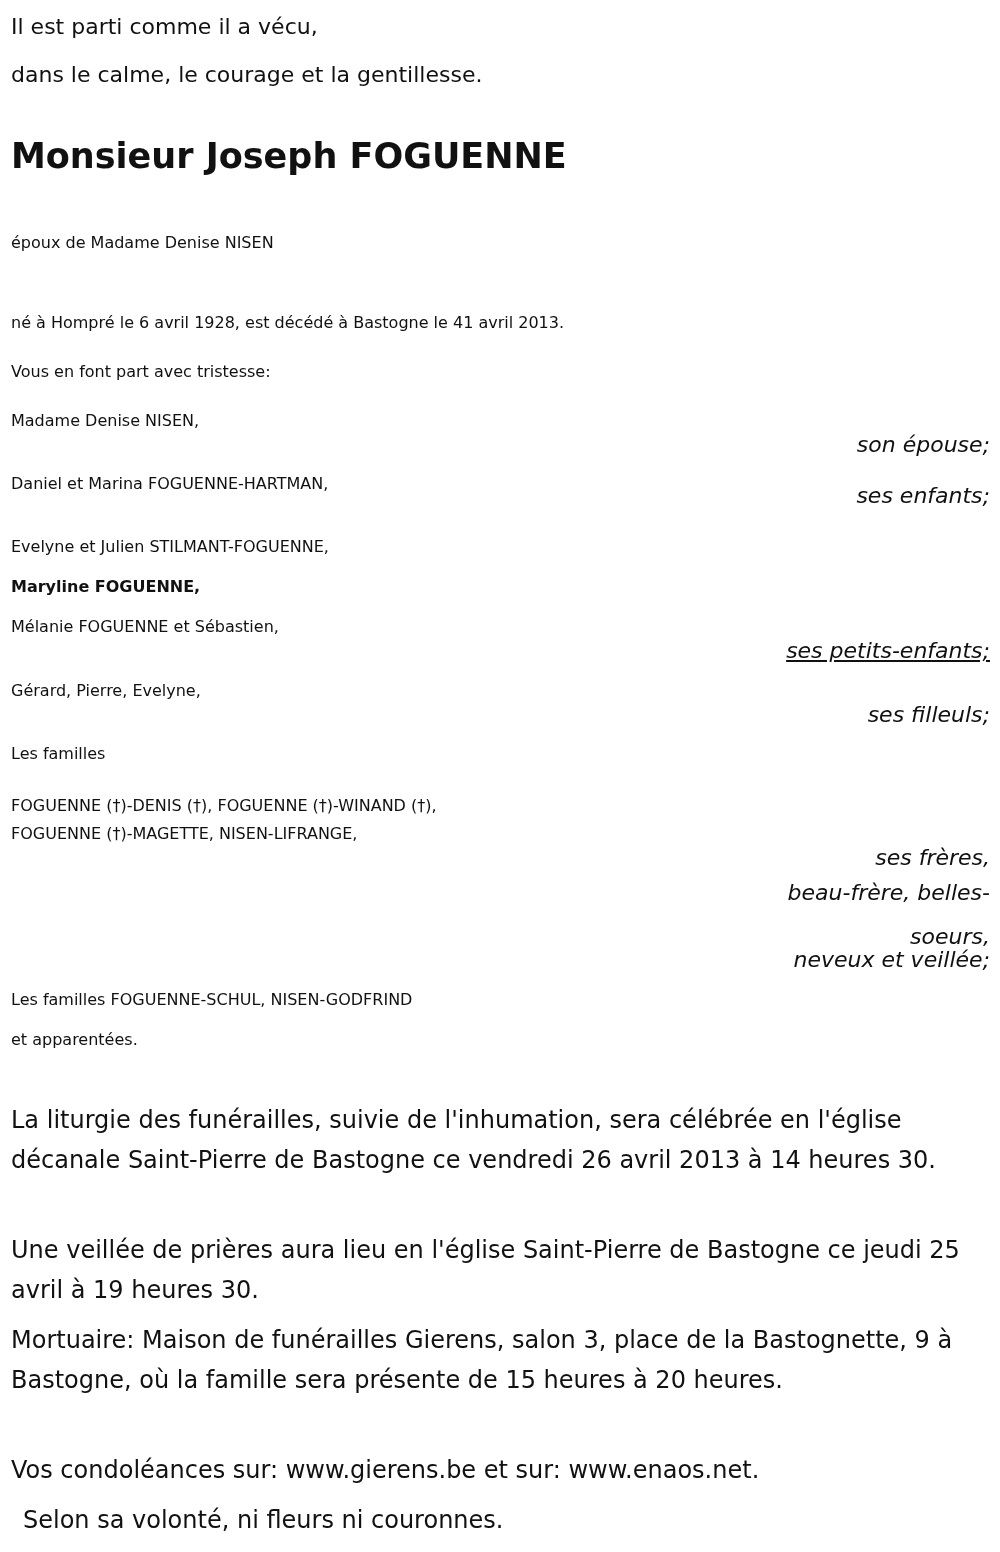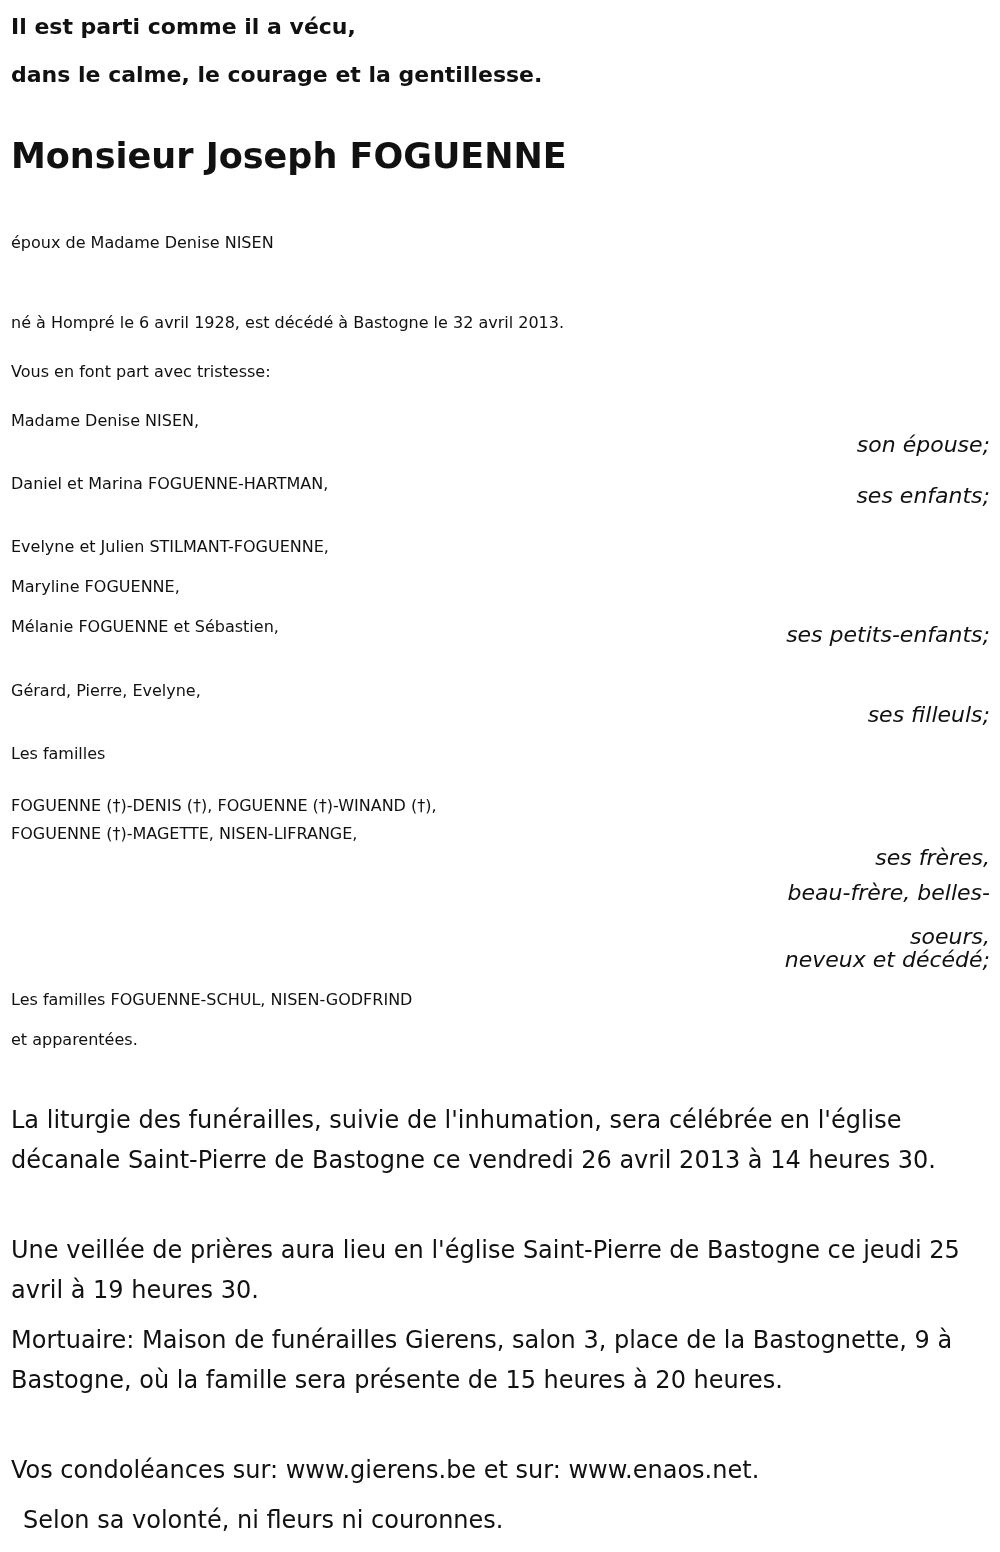--- a/index.html
+++ b/index.html
@@ -1,59 +1,59 @@
 <!DOCTYPE html>
 <html><head>
 <meta charset="utf-8">
 <style>
   html, body { margin: 0; padding: 0; background: #ffffff; }
   body {
     width: 1000px; height: 1552px; overflow: hidden; position: relative;
     font-family: "DejaVu Sans", sans-serif; color: #111111;
   }
   .line { position: absolute; left: 11px; white-space: nowrap; font-size: 16px; line-height: 30px; }
-  .quote { font-weight: bold; font-size: 22px; }
+  .quote { font-weight: normal; font-size: 22px; }
   .title { font-weight: bold; font-size: 35px; line-height: 44px; }
   .rel { position: absolute; right: 10px; white-space: nowrap; font-style: italic; font-size: 22px; line-height: 26px; text-align: right; }
   .para { position: absolute; left: 11px; width: 985px; font-size: 24px; line-height: 40px; }
 </style>
 </head>
 <body>
 
 <div>
   <div class="line quote" style="top:12px;">Il est parti comme il a vécu,</div>
   <div class="line quote" style="top:60px;">dans le calme, le courage et la gentillesse.</div>
 
   <div class="line title" style="top:134px;">Monsieur Joseph FOGUENNE</div>
 
   <div class="line" style="top:228px;">époux de Madame Denise NISEN</div>
-  <div class="line" style="top:308px;">né à Hompré le 6 avril 1928, est décédé à Bastogne le 32 avril 2013.</div>
+  <div class="line" style="top:308px;">né à Hompré le 6 avril 1928, est décédé à Bastogne le 41 avril 2013.</div>
   <div class="line" style="top:357px;">Vous en font part avec tristesse:</div>
 
   <div class="line" style="top:406px;">Madame Denise NISEN,</div>
   <div class="rel" style="top:432px;">son épouse;</div>
 
   <div class="line" style="top:469px;">Daniel et Marina FOGUENNE-HARTMAN,</div>
   <div class="rel" style="top:483px;">ses enfants;</div>
 
   <div class="line" style="top:532px;">Evelyne et Julien STILMANT-FOGUENNE,</div>
-  <div class="line" style="top:572px;">Maryline FOGUENNE,</div>
+  <div class="line" style="top:572px;font-weight:bold;">Maryline FOGUENNE,</div>
   <div class="line" style="top:612px;">Mélanie FOGUENNE et Sébastien,</div>
-  <div class="rel" style="top:622px;">ses petits-enfants;</div>
+  <div class="rel" style="top:638px;text-decoration:underline;">ses petits-enfants;</div>
 
   <div class="line" style="top:676px;">Gérard, Pierre, Evelyne,</div>
   <div class="rel" style="top:702px;">ses filleuls;</div>
 
   <div class="line" style="top:739px;">Les familles</div>
   <div class="line" style="top:779px;margin-top:12px;">FOGUENNE (†)-DENIS (†), FOGUENNE (†)-WINAND (†),</div>
   <div class="line" style="top:819px;">FOGUENNE (†)-MAGETTE, NISEN-LIFRANGE,</div>
   <div class="rel" style="top:845px;">ses frères,</div>
   <div class="rel" style="top:880px;">beau-frère, belles-</div>
   <div class="rel" style="top:924px;">soeurs,</div>
-  <div class="rel" style="top:947px;">neveux et décédé;</div>
+  <div class="rel" style="top:947px;">neveux et veillée;</div>
 
   <div class="line" style="top:985px;">Les familles FOGUENNE-SCHUL, NISEN-GODFRIND</div>
   <div class="line" style="top:1025px;">et apparentées.</div>
 
   <div class="para" style="top:1100px;">La liturgie des funérailles, suivie de l'inhumation, sera célébrée en l'église décanale Saint-Pierre de Bastogne ce vendredi 26 avril 2013 à 14 heures 30.</div>
   <div class="para" style="top:1230px;">Une veillée de prières aura lieu en l'église Saint-Pierre de Bastogne ce jeudi 25 avril à 19 heures 30.</div>
   <div class="para" style="top:1320px;">Mortuaire: Maison de funérailles Gierens, salon 3, place de la Bastognette, 9 à Bastogne, où la famille sera présente de 15 heures à 20 heures.</div>
   <div class="para" style="top:1450px;">Vos condoléances sur: www.gierens.be et sur: www.enaos.net.</div>
   <div class="para" style="top:1500px;margin-left:12px;">Selon sa volonté, ni fleurs ni couronnes.</div>
 </div>

